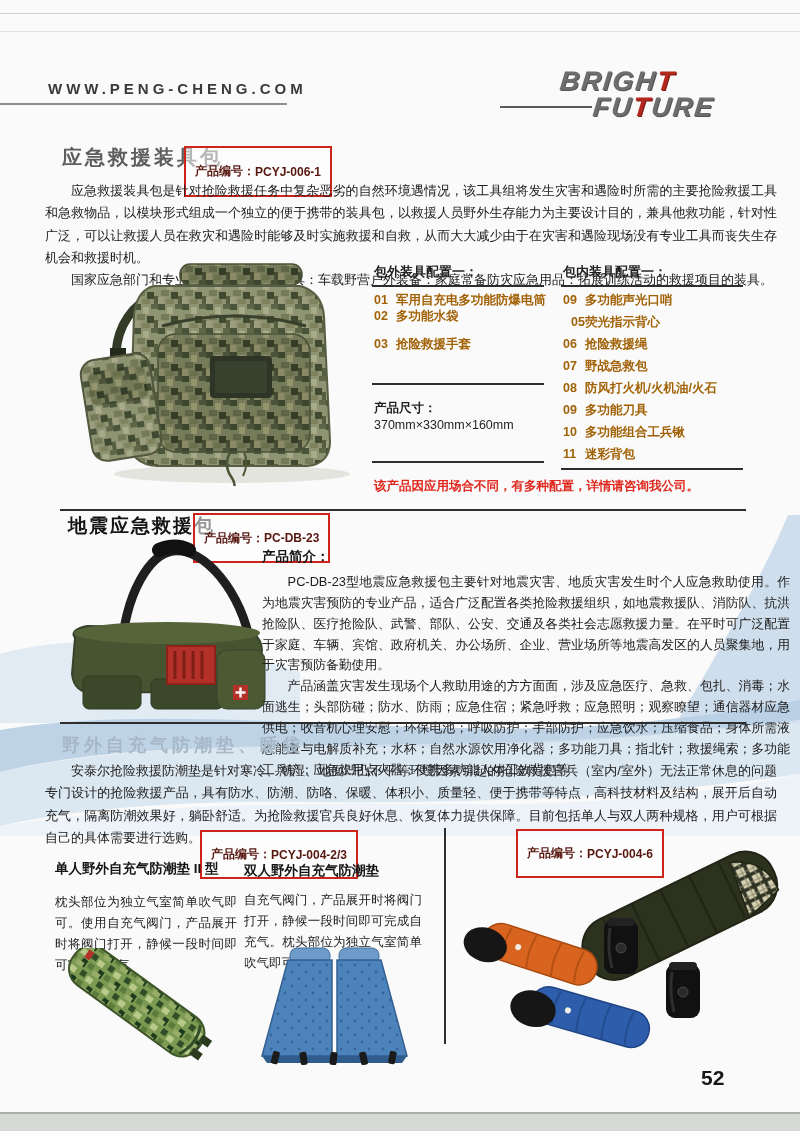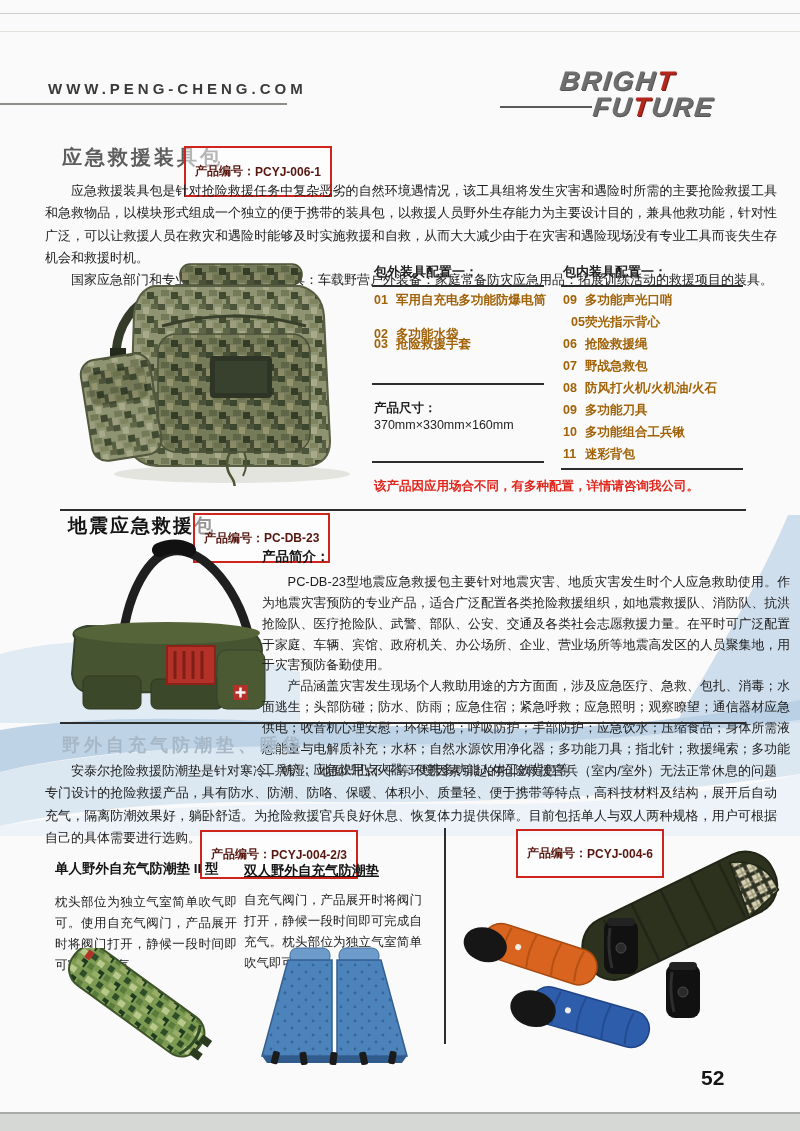--- a/index.html
+++ b/index.html
@@ -119,21 +119,21 @@
       <rect x="24" y="100" width="70" height="102" rx="15" fill="url(#camoA)" stroke="#51573d" stroke-width="2"></rect>
       <rect x="30" y="112" width="58" height="34" rx="8" fill="url(#camoB)"></rect>
     </g>
     <path d="M168,196 q-7,14 2,26 q6,9 -2,16" stroke="#4c5536" stroke-width="2.5" fill="none"></path>
     <path d="M182,196 q5,12 -1,24" stroke="#4c5536" stroke-width="2" fill="none"></path>
   </svg>
 
   <div class="cfg-head" style="left:374px;top:263px;">包外装具配置一：</div>
   <div class="hline" style="left:372px;top:285px;width:172px;"></div>
   <div class="cfg-item" style="left:374px;top:292px;"><span class="num">01</span><span>军用自充电多功能防爆电筒</span></div>
-  <div class="cfg-item" style="left:374px;top:326px;"><span class="num">02</span><span>多功能水袋</span></div>
+  <div class="cfg-item" style="left:374px;top:308px;"><span class="num">02</span><span>多功能水袋</span></div>
   <div class="cfg-item" style="left:374px;top:336px;"><span class="num">03</span><span>抢险救援手套</span></div>
   <div class="hline" style="left:372px;top:383px;width:172px;"></div>
   <div class="size-label" style="left:374px;top:400px;">产品尺寸：</div>
   <div class="size-value" style="left:374px;top:418px;">370mm×330mm×160mm</div>
   <div class="hline" style="left:372px;top:461px;width:172px;"></div>
 
   <div class="cfg-head" style="left:563px;top:263px;">包内装具配置一：</div>
   <div class="hline" style="left:561px;top:285px;width:182px;"></div>
   <div class="cfg-item" style="left:563px;top:292px;"><span class="num">09</span><span>多功能声光口哨</span></div>
   <div class="cfg-item" style="left:563px;top:314px;text-align:right;"><span class="num">05</span><span>荧光指示背心</span></div>
@@ -187,21 +187,21 @@
       <span>PCYJ-004-2/3</span>
   </div>
   <div class="red-box" style="left:516px;top:829px;height:21px;">
     <span>产品编号：</span>
       <span>PCYJ-004-6</span>
   </div>
 
   <div class="col-title" style="left:55px;top:860px;">单人野外自充气防潮垫 II 型</div>
   <div class="col-desc" style="left:55px;top:892px;width:182px;">枕头部位为独立气室简单吹气即可。使用自充气阀门，产品展开时将阀门打开，静候一段时间即可完成自充气</div>
 
-  <div class="col-title" style="left:244px;top:862px;text-decoration:underline;">双人野外自充气防潮垫</div>
+  <div class="col-title" style="left:244px;top:862px;">双人野外自充气防潮垫</div>
   <div class="col-desc" style="left:244px;top:890px;width:178px;">自充气阀门，产品展开时将阀门打开，静候一段时间即可完成自充气。枕头部位为独立气室简单吹气即可使用。</div>
 
   <div class="vline" style="left:444px;top:828px;height:216px;"></div>
 
   <svg class="abs" style="left:52px;top:948px;" width="170" height="115" viewBox="0 0 170 115">
     <defs>
       <pattern id="camoC" width="20" height="20" patternUnits="userSpaceOnUse">
         <rect width="20" height="20" fill="#7d9a52"></rect>
         <rect x="0" y="0" width="6" height="6" fill="#2f4d26"></rect>
         <rect x="8" y="2" width="7" height="6" fill="#b9c98c"></rect>

